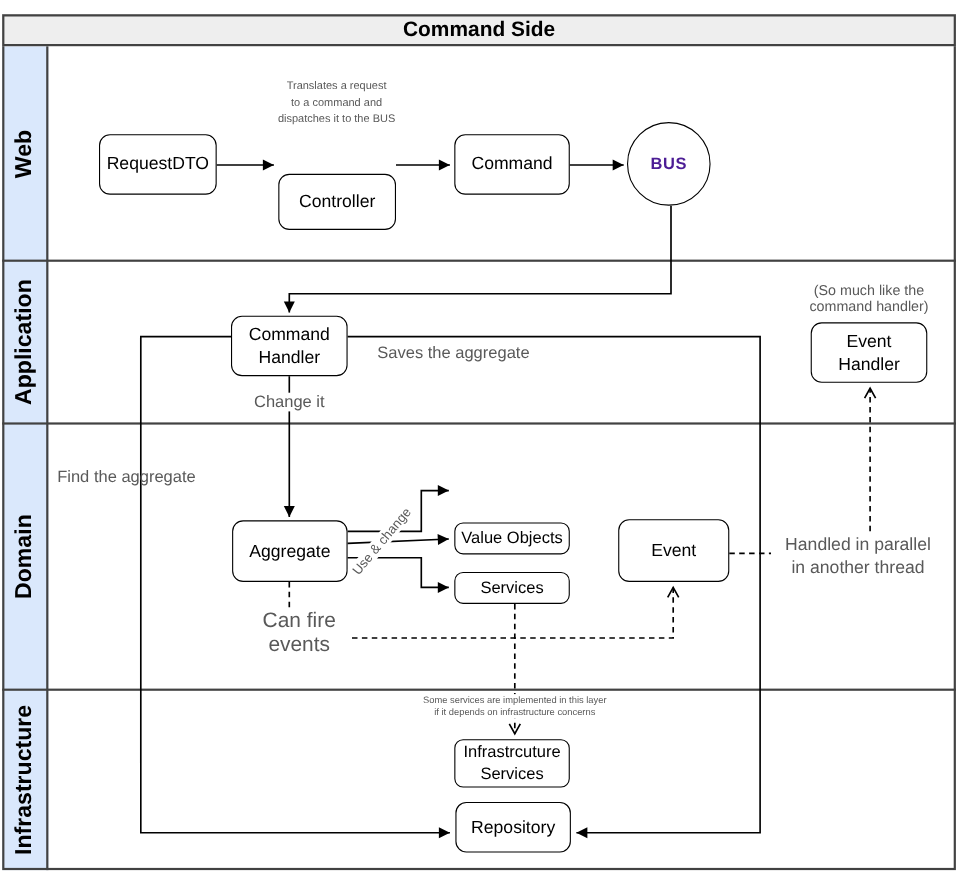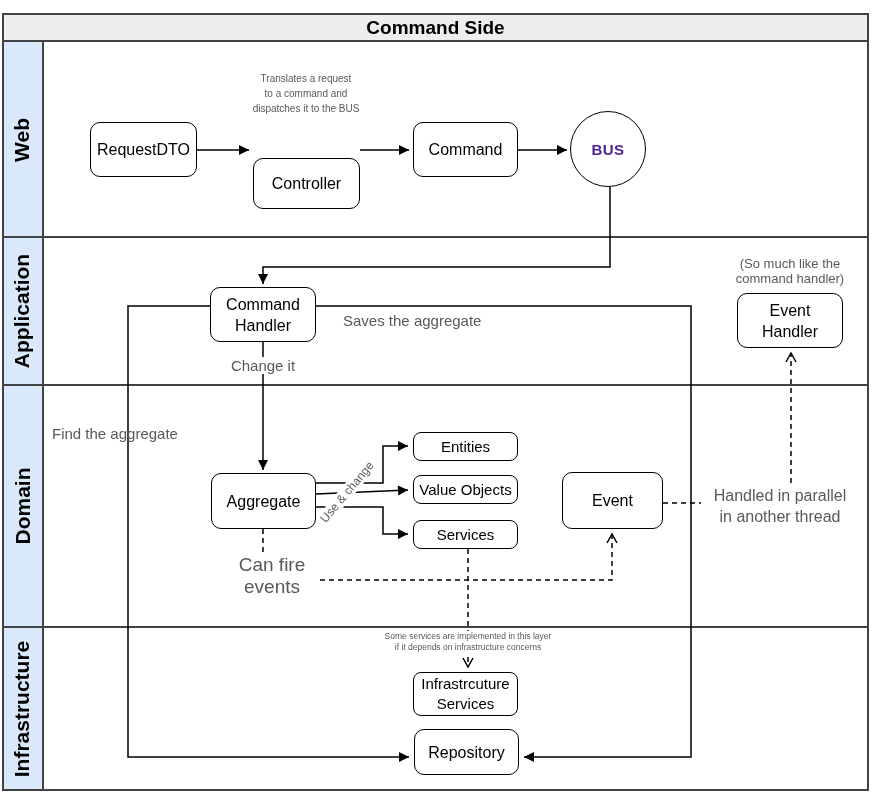--- a/index.html
+++ b/index.html
@@ -138,23 +138,20 @@
     <span>Command
 Handler</span>
   </div>
   <div class="box" style="left:737px; top:293px; width:106px; height:55px;">
     <span>Event
 Handler</span>
   </div>
   <div class="box" style="left:211px; top:473px; width:105px; height:56px;">
     <span>Aggregate</span>
   </div>
-  <div class="box small" style="left:413px; top:432px; width:105px; height:29px;">
-    <span>Entities</span>
-  </div>
   <div class="box small" style="left:413px; top:475px; width:105px; height:29px;">
     <span>Value Objects</span>
   </div>
   <div class="box small" style="left:413px; top:520px; width:105px; height:29px;">
     <span>Services</span>
   </div>
   <div class="box" style="left:562px; top:472px; width:101px; height:57px;">
     <span>Event</span>
   </div>
   <div class="box small" style="left:413px; top:672px; width:105px; height:44px; line-height:20px;">

